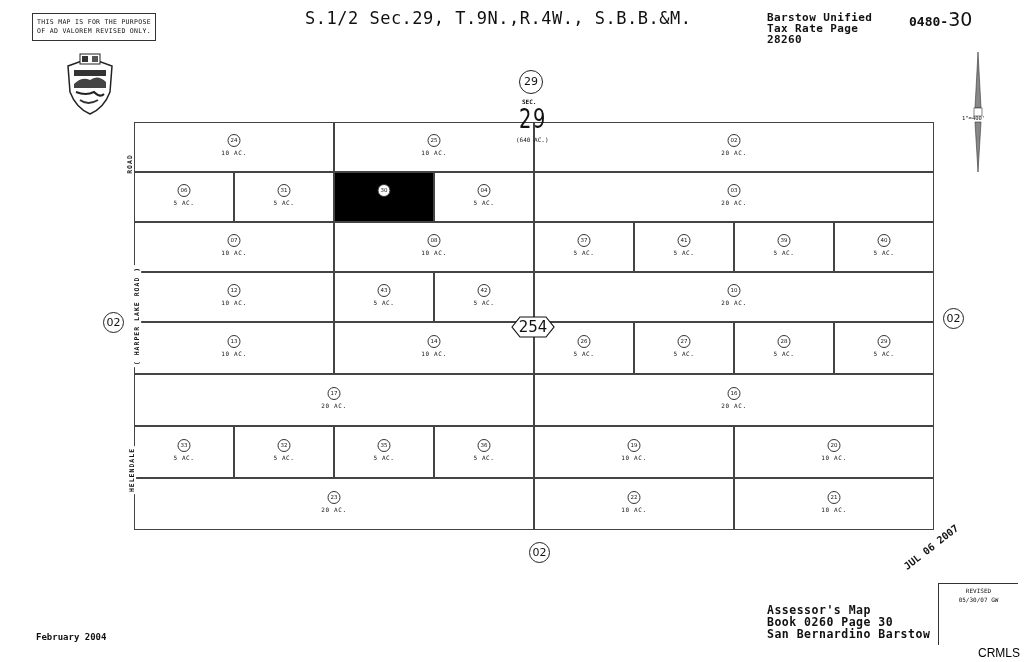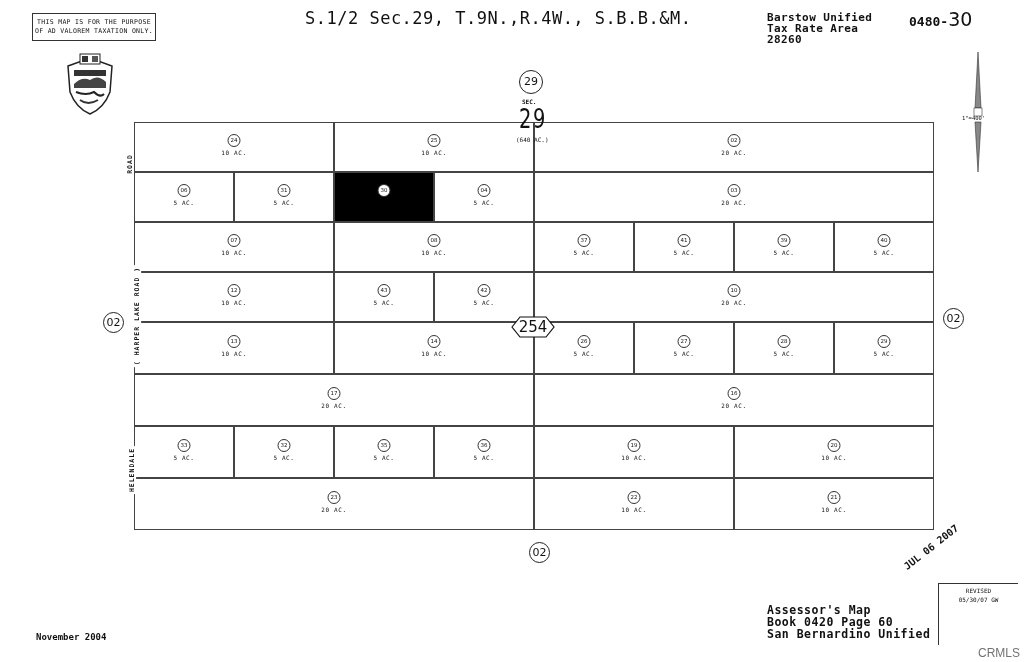--- a/index.html
+++ b/index.html
@@ -24,35 +24,35 @@
   .pin { position:absolute; left:50%; transform:translateX(-50%); width:11px; height:11px; border:1px solid #333; border-radius:50%; font-size:5.5px; line-height:11px; text-align:center; background:#fff; font-family:"DejaVu Sans", sans-serif; }
   .acres { position:absolute; left:0; right:0; text-align:center; font-size:6px; letter-spacing:0.6px; }
   .ref { position:absolute; width:19px; height:19px; border:1px solid #222; border-radius:50%; font-size:11px; text-align:center; line-height:19px; font-family:"DejaVu Sans", sans-serif; background:#fff; }
   .hex { left:510px; top:316px; width:46px; height:22px; }
   .hex span { position:absolute; left:0; right:0; top:2px; text-align:center; font-size:15px; font-family:"DejaVu Sans", sans-serif; }
   .road { position:absolute; font-size:6.5px; font-weight:bold; letter-spacing:1px; transform:rotate(-90deg); transform-origin:center; white-space:nowrap; background:#fff; padding:0 2px; }
   .date-left { left:36px; top:632px; font-size:9px; font-weight:bold; }
   .footer { left:767px; top:604px; font-size:11.5px; line-height:12px; font-weight:bold; letter-spacing:0.5px; }
   .stamp { left:905px; top:562px; font-size:10px; font-weight:bold; transform:rotate(-38deg); transform-origin:left; white-space:nowrap; }
   .revised { left:938px; top:583px; width:80px; height:62px; border-left:1px solid #333; border-top:1px solid #333; font-size:6px; text-align:center; padding-top:2px; box-sizing:border-box; line-height:9px; }
-  .watermark { left:978px; top:646px; font-family:"Liberation Sans", sans-serif; font-size:12px; color:#737373; }
+  .watermark { left:978px; top:646px; font-family:"Liberation Sans", sans-serif; font-size:12px; color:#000000; }
 </style>
 </head>
 <body>
 
 <div class="abs disclaimer">
   <div>THIS MAP IS FOR THE PURPOSE</div>
-  <div>OF AD VALOREM TAXATION ONLY.</div>
+  <div>OF AD VALOREM REVISED ONLY.</div>
 </div>
 
 <div class="abs title">S.1/2 Sec.29, T.9N.,R.4W., S.B.B.&amp;M.</div>
 
 <div class="abs tra">
   <div>Barstow Unified</div>
-  <div>Tax Rate Area</div>
+  <div>Tax Rate Page</div>
   <div>28260</div>
 </div>
 
 <div class="abs mapno">
   <span>0480-</span><span class="big">30</span>
 </div>
 
 <svg class="abs seal" viewBox="0 0 52 64">
   <path d="M4 14 L26 6 L48 14 L46 40 Q40 56 26 62 Q12 56 6 40 Z" fill="#fff" stroke="#222" stroke-width="1.5"></path>
   <rect x="16" y="2" width="20" height="10" fill="#fff" stroke="#222" stroke-width="1"></rect>
@@ -228,24 +228,24 @@
   <svg width="46" height="22" viewBox="0 0 46 22">
     <polygon points="2,11 10,1 36,1 44,11 36,21 10,21" fill="#fff" stroke="#111" stroke-width="1.2"></polygon>
   </svg>
   <span>254</span>
 </div>
 
 <div class="road" style="left:118px;top:160px;">ROAD</div>
 <div class="road" style="left:86px;top:312px;">( HARPER LAKE ROAD )</div>
 <div class="road" style="left:108px;top:466px;">HELENDALE</div>
 
-<div class="abs date-left">November 2004</div>
+<div class="abs date-left">February 2004</div>
 <div class="abs stamp">JUL 06 2007</div>
 <div class="abs revised">
   <div>REVISED</div>
   <div>05/30/07 GW</div>
 </div>
 <div class="abs footer">
   <div>Assessor's Map</div>
-  <div>Book 0420 Page 60</div>
-  <div>San Bernardino Unified</div>
+  <div>Book 0260 Page 30</div>
+  <div>San Bernardino Barstow</div>
 </div>
 <div class="abs watermark">CRMLS</div>
 
 </body></html>

